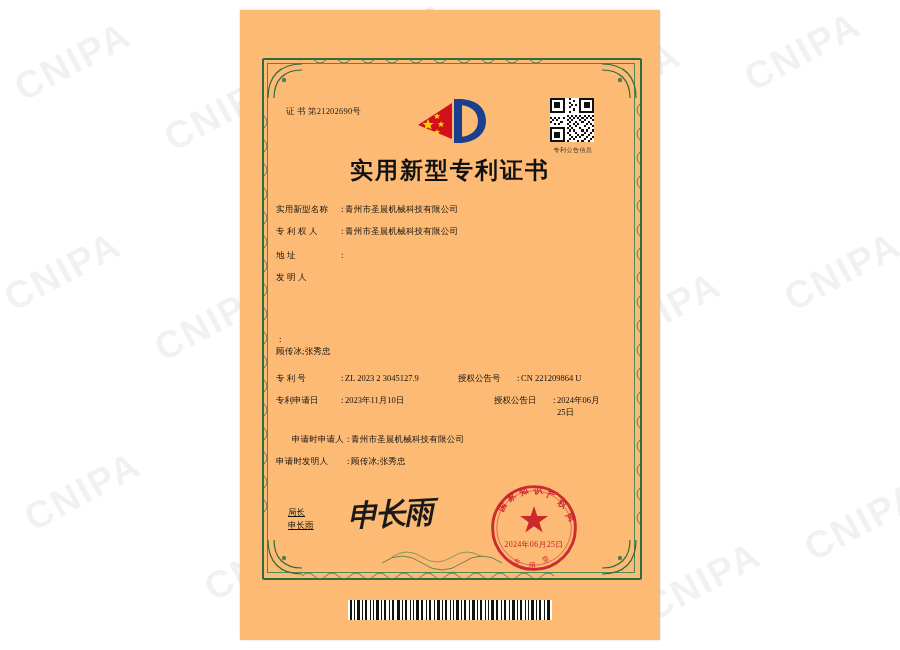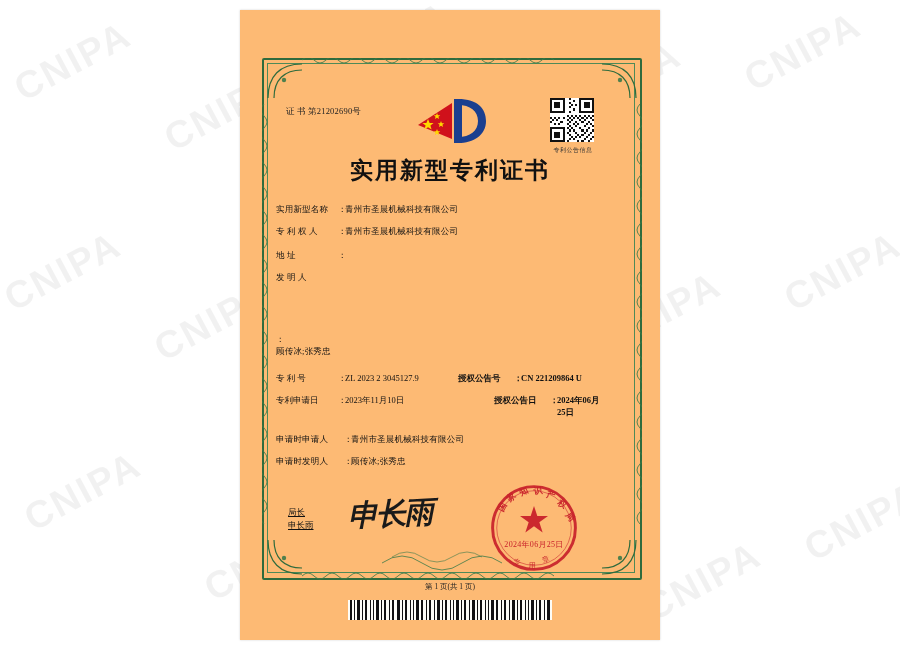--- a/index.html
+++ b/index.html
@@ -155,21 +155,21 @@
   }
 
   
   .row2 {
     display: flex;
     align-items: baseline;
     margin-bottom: 10.5px;
     line-height: 1.35;
   }
   .row2 .c1 { width: 182px; flex: 0 0 182px; display: flex; }
-  .row2 .c2 { flex: 1 1 auto; display: flex; font-weight: bold; }
+  .row2 .c2 { flex: 1 1 auto; display: flex; }
   .row2 .lbl { width: 62px; flex: 0 0 62px; }
   .row2 .lbl-w { width: 56px; flex: 0 0 56px; }
   .row2 .sep { width: 7px; flex: 0 0 7px; }
   .row2 .val { flex: 1 1 auto; }
 
   .gap-row { margin-bottom: 13px; }
 
   
   .statement {
     position: absolute;
@@ -465,21 +465,21 @@
           <span class="val">2023年11月10日</span>
         </span>
         <span class="c2">
           <span class="lbl-w">授权公告日</span>
           <span class="sep">：</span>
           <span class="val">2024年06月25日</span>
         </span>
       </div>
 
       <div class="row">
-        <span class="lbl" style="width:68px;flex:0 0 68px;">申请时申请人</span>
+        <span class="lbl" style="width:68px;flex:0 0 68px;text-align:right;">申请时申请人</span>
         <span class="sep">：</span>
         <span class="val">青州市圣晨机械科技有限公司</span>
       </div>
 
       <div class="row">
         <span class="lbl" style="width:68px;flex:0 0 68px;">申请时发明人</span>
         <span class="sep">：</span>
         <span class="val">顾传冰;张秀忠</span>
       </div>
 
@@ -508,21 +508,20 @@
         <text x="84" y="36" transform="rotate(52 84 36)">局</text>
       </g>
       <g fill="#c8212a" font-family="'Liberation Serif', serif" font-size="8" opacity="0.9">
         <text x="27" y="88" transform="rotate(20 27 88)">专</text>
         <text x="44" y="93" transform="rotate(0 44 93)">用</text>
         <text x="60" y="88" transform="rotate(-20 60 88)">章</text>
       </g>
     </svg>
     <div class="seal-date">2024年06月25日</div>
 
-    <div class="page-no">第 1 页(共 1 页)</div>
 
     <svg class="barcode" viewBox="0 0 204 20" shape-rendering="crispEdges">
       <rect width="204" height="20" fill="#fdfdf7"></rect>
       <g fill="#111">
         <rect x="2" y="0" width="2" height="20"></rect>
           <rect x="6" y="0" width="1" height="20"></rect>
         <rect x="9" y="0" width="3" height="20"></rect>
           <rect x="14" y="0" width="1" height="20"></rect>
         <rect x="17" y="0" width="2" height="20"></rect>
           <rect x="22" y="0" width="1" height="20"></rect>

